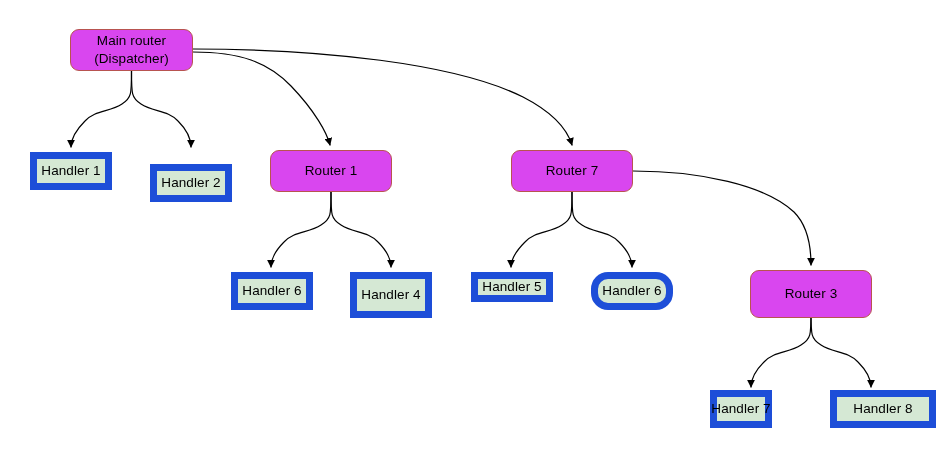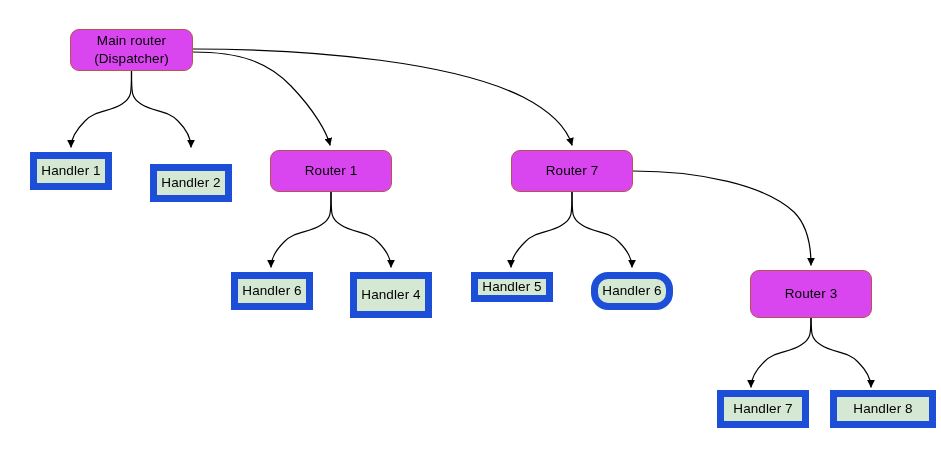--- a/index.html
+++ b/index.html
@@ -85,17 +85,17 @@
 (Dispatcher)</span></div>
       <div class="node handler" style="left: 30px; top: 152px; width: 82px; height: 38px;"><span class="node-label">Handler 1</span></div>
       <div class="node handler" style="left: 150px; top: 164px; width: 82px; height: 38px;"><span class="node-label">Handler 2</span></div>
       <div class="node router" style="left: 270px; top: 150px; width: 122px; height: 42px; justify-content: center;"><span class="node-label">Router 1</span></div>
       <div class="node router" style="left: 511px; top: 150px; width: 122px; height: 42px;"><span class="node-label">Router 7</span></div>
       <div class="node handler" style="left: 231px; top: 272px; width: 82px; height: 38px;"><span class="node-label">Handler 6</span></div>
       <div class="node handler" style="left: 350px; top: 272px; width: 82px; height: 46px;"><span class="node-label">Handler 4</span></div>
       <div class="node handler" style="left: 471px; top: 272px; width: 82px; height: 30px;"><span class="node-label">Handler 5</span></div>
       <div class="node handler" style="left: 591px; top: 272px; width: 82px; height: 38px; border-radius: 17px;"><span class="node-label">Handler 6</span></div>
       <div class="node router" style="left: 750px; top: 270px; width: 122px; height: 48px;"><span class="node-label">Router 3</span></div>
-      <div class="node handler" style="left: 710px; top: 390px; width: 92px; height: 38px; margin-left: 7px;"><span class="node-label">Handler 7</span></div>
+      <div class="node handler" style="left: 710px; top: 390px; width: 62px; height: 38px;"><span class="node-label">Handler 7</span></div>
       <div class="node handler" style="left: 830px; top: 390px; width: 106px; height: 38px;"><span class="node-label">Handler 8</span></div>
     </div>
 
 </div>
 
 </body></html>

